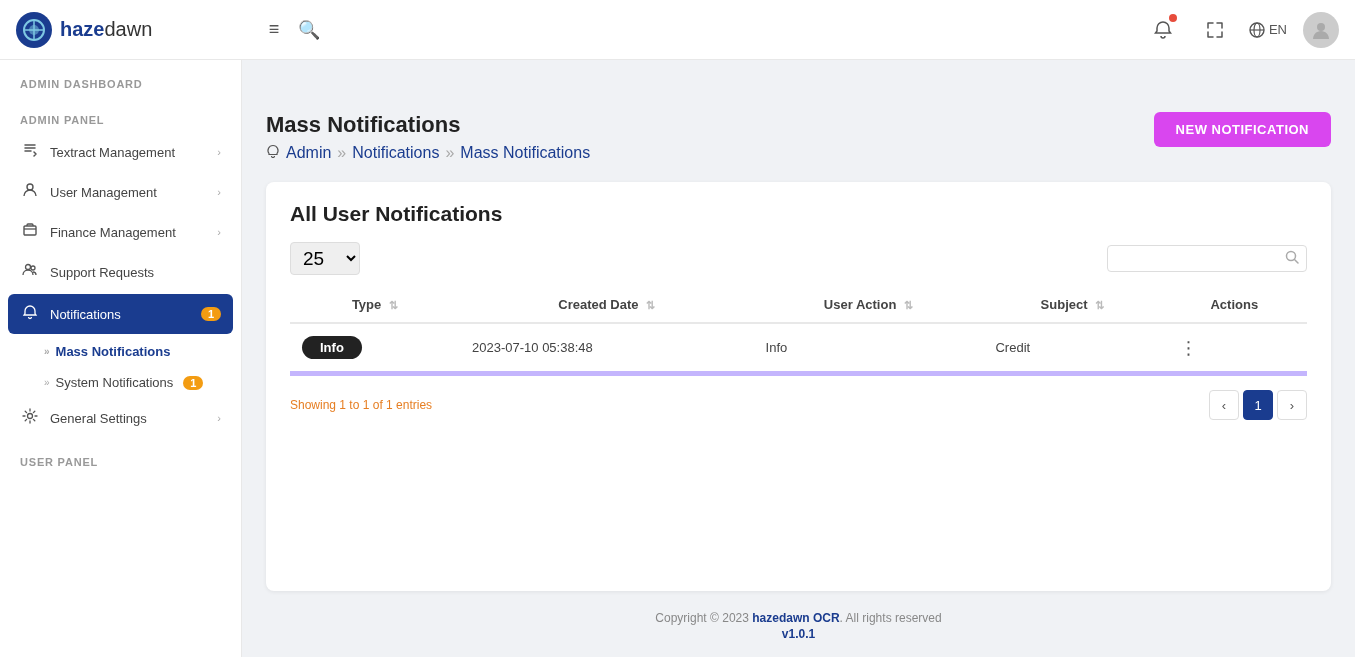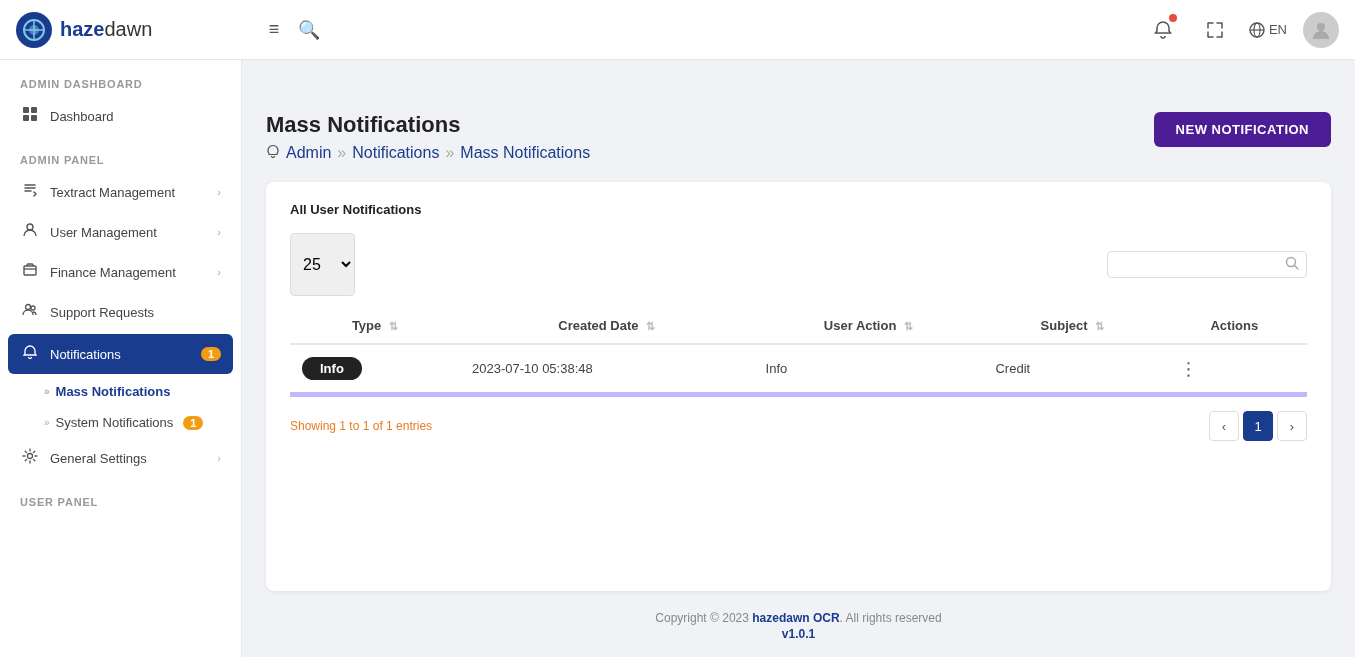--- a/index.html
+++ b/index.html
@@ -177,63 +177,63 @@
       gap: 6px;
       font-size: 16px;
       color: #555;
     }
     .breadcrumb-icon { font-size: 14px; color: #555; }
     .breadcrumb a { color: #1a3c8f; text-decoration: none; }
     .breadcrumb .sep { color: #aaa; }
     .breadcrumb .current { color: #1a3c8f; font-weight: 500; }
 
     .new-notif-btn {
-      background: #4c1d95;
+      background: #d946ef;
       color: #fff;
       border: none;
       border-radius: 6px;
       padding: 10px 22px;
       font-size: 13px;
       font-weight: 600;
       cursor: pointer;
       letter-spacing: 0.5px;
     }
 
     
     .card {
       background: #fff;
       border-radius: 8px;
       box-shadow: 0 1px 4px rgba(0,0,0,0.07);
       padding: 20px 24px;
       flex: 1;
     }
     .card-title {
-      font-size: 13px;
+      font-size: 21px;
       font-weight: 700;
       color: #222;
       margin-bottom: 16px;
     }
 
     
     .table-controls {
       display: flex;
       align-items: center;
       justify-content: space-between;
       margin-bottom: 12px;
     }
     .per-page-select {
       display: flex;
       align-items: center;
       gap: 6px;
     }
     .per-page-select select {
       border: 1px solid #ddd;
       border-radius: 4px;
-      padding: 21px 8px;
-      font-size: 16px;
+      padding: 4px 8px;
+      font-size: 19px;
       cursor: pointer;
     }
     .search-box {
       position: relative;
       display: flex;
       align-items: center;
     }
     .search-box input {
       border: 1px solid #ddd;
       border-radius: 4px;
@@ -384,31 +384,20 @@
       </svg>
     </div>
   </div>
 </header>
 
 <div class="layout">
 
   <aside class="sidebar">
     <div class="sidebar-section-label">ADMIN DASHBOARD</div>
 
-    <div class="sidebar-item">
-      <span class="item-icon">
-        <svg width="16" height="16" viewBox="0 0 16 16" fill="none">
-            <rect x="1" y="1" width="6" height="6" rx="1" fill="#555"></rect>
-            <rect x="9" y="1" width="6" height="6" rx="1" fill="#555"></rect>
-            <rect x="1" y="9" width="6" height="6" rx="1" fill="#555"></rect>
-            <rect x="9" y="9" width="6" height="6" rx="1" fill="#555"></rect>
-          </svg>
-      </span>
-      <span class="item-label">Dashboard</span>
-    </div>
 
     <div class="sidebar-section-label">ADMIN PANEL</div>
 
     <div class="sidebar-item">
       <span class="item-icon">
         <svg width="16" height="16" viewBox="0 0 16 16" fill="none">
             <path d="M3 3h10M3 6h10M3 9h6" stroke="#555" stroke-width="1.5" stroke-linecap="round"></path>
             <path d="M12 10l2 2-2 2" stroke="#555" stroke-width="1.5" stroke-linecap="round" stroke-linejoin="round"></path>
           </svg>
       </span>

